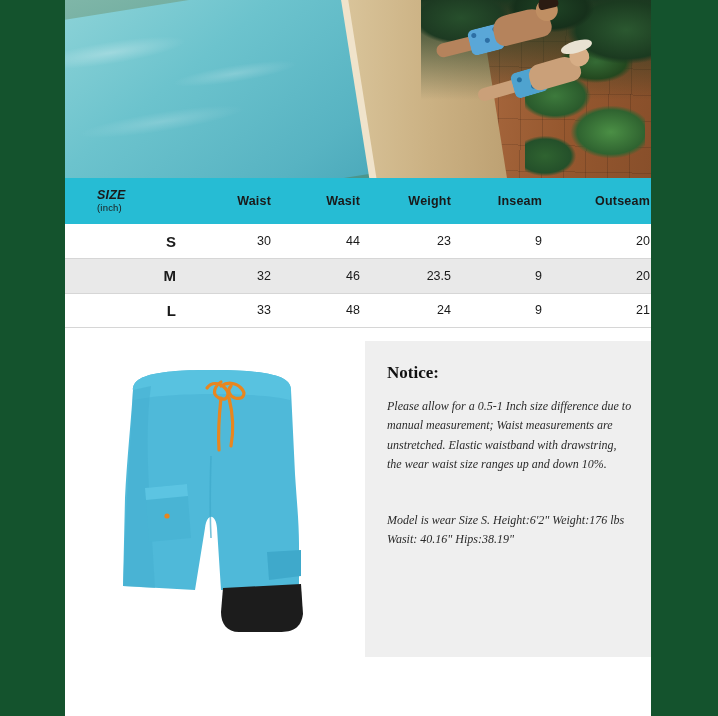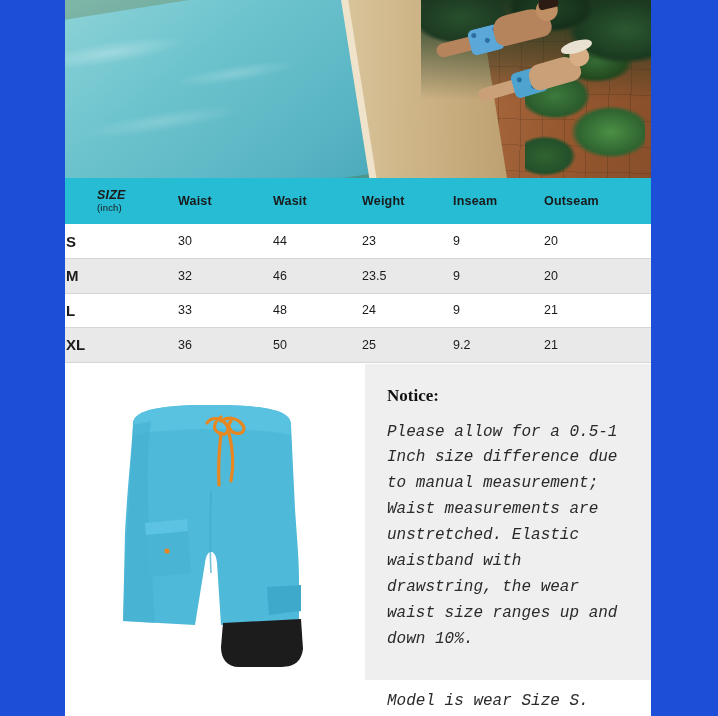--- a/index.html
+++ b/index.html
@@ -10,21 +10,21 @@
   body {
     width: 718px;
     height: 716px;
     font-family: "Liberation Sans", sans-serif;
     overflow: hidden;
   }
   .page {
     position: relative;
     width: 718px;
     height: 716px;
-    background: #1d4ed8;
+    background: #14532d;
   }
   .content {
     position: absolute;
     left: 65px;
     top: 0px;
     width: 586px;
     height: 716px;
     background: #ffffff;
   }
 
@@ -181,21 +181,21 @@
   }
 
   
   table.size-table {
     width: 586px;
     border-collapse: collapse;
     table-layout: fixed;
   }
   table.size-table th,
   table.size-table td {
-    text-align: left;
+    text-align: right;
     font-size: 12.5px;
     color: #1a1a1a;
   }
   thead th {
     background: #26bcd4;
     color: #ffffff;
     font-weight: bold;
     height: 44px;
     font-size: 13.5px;
     letter-spacing: .2px;
@@ -230,41 +230,41 @@
     background: #ffffff;
   }
   .product-img {
     position: absolute;
     left: 6px; top: 10px;
     width: 296px; height: 300px;
   }
 
   .notice {
     position: absolute;
-    left: 300px; top: 1px;
+    left: 300px; top: 13px;
     width: 286px;
     height: 316px;
     background: #efefef;
     padding: 22px 18px 0 22px;
     box-sizing: border-box;
   }
   .notice h2 {
     margin: 0 0 14px 0;
     font-size: 17px;
     font-weight: bold;
     color: #111;
     font-family: "Liberation Serif", serif;
   }
   .notice p {
     margin: 0;
-    font-size: 16px;
+    font-size: 12px;
     font-style: italic;
     line-height: 1.62;
     color: #2a2a2a;
-    font-family: Liberation Mono, monospace;
+    font-family: Liberation Serif, serif;
   }
   .notice p.block2 { margin-top: 36px; }
 </style>
 </head>
 <body>
 
 <div class="page">
   <div class="content">
 
     <div class="hero">
@@ -332,28 +332,20 @@
           <td>20</td>
         </tr>
         <tr>
           <td class="size-cell">L</td>
           <td>33</td>
           <td>48</td>
           <td>24</td>
           <td>9</td>
           <td>21</td>
         </tr>
-        <tr class="alt">
-          <td class="size-cell">XL</td>
-          <td>36</td>
-          <td>50</td>
-          <td>25</td>
-          <td>9.2</td>
-          <td>21</td>
-        </tr>
       </tbody>
     </table>
 
     <div class="lower">
 
       <svg class="product-img" viewBox="0 0 296 300">
 
         <path d="M62 52
                  C62 40, 76 32, 140 32
                  C206 32, 220 40, 220 52

